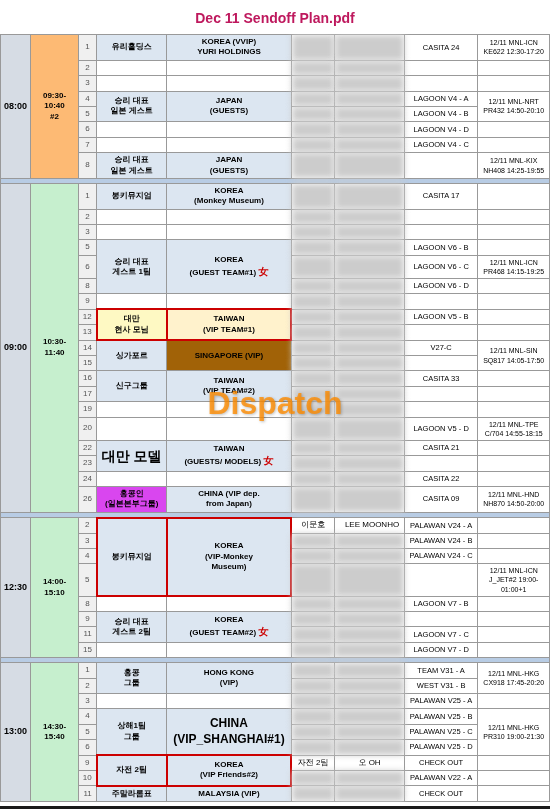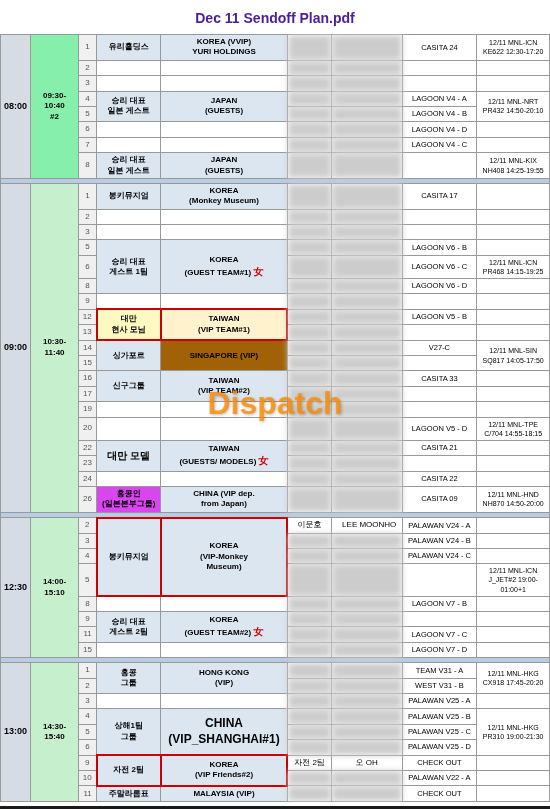--- a/index.html
+++ b/index.html
@@ -10,21 +10,21 @@
       font-size: 9px;
       background: #fff;
       overflow-x: hidden;
     }
 
     .page-title {
       text-align: center;
       font-size: 14px;
       font-weight: bold;
       padding: 10px 0 8px;
-      color: #4c1d95;
+      color: #be185d;
     }
 
     .main-table {
       width: 100%;
       border-collapse: collapse;
       font-size: 8px;
     }
 
     .main-table td, .main-table th {
       border: 1px solid #999;
@@ -108,21 +108,21 @@
 
 <div class="wrapper">
   <h1 class="page-title">Dec 11 Sendoff Plan.pdf</h1>
 
   <div style="position:relative; overflow:hidden;">
     <table class="main-table">
       <tbody>
 
         <tr>
           <td rowspan="8" class="time-cell" style="width:28px;">08:00</td>
-          <td rowspan="8" class="time-range" style="width:48px;background:#86efac;font-size:8px;">09:30-10:40<br>#2</td>
+          <td rowspan="8" class="time-range" style="width:48px;background:#fdba74;font-size:8px;">09:30-10:40<br>#2</td>
           <td class="num-cell">1</td>
           <td style="background:#dce6f1;font-weight:bold;font-size:8px;">유리홀딩스</td>
           <td style="background:#dce6f1;font-size:8px;font-weight:bold;">KOREA (VVIP)<br>YURI HOLDINGS</td>
           <td class="name-blur">██████</td>
           <td class="name-blur">██████</td>
           <td class="casita-cell">CASITA 24</td>
           <td class="flight-cell">12/11 MNL-ICN<br>KE622 12:30-17:20</td>
         </tr>
         <tr>
           <td class="num-cell">2</td>
@@ -310,21 +310,21 @@
           <td class="num-cell">20</td>
           <td></td>
           <td></td>
           <td class="name-blur">██████</td>
           <td class="name-blur">██████</td>
           <td class="lagoon-cell">LAGOON V5 - D</td>
           <td class="flight-cell">12/11 MNL-TPE<br>C/704 14:55-18:15</td>
         </tr>
         <tr>
           <td class="num-cell">22</td>
-          <td rowspan="2" style="background:#dce6f1;font-weight:bold;font-size:10px;">대만 모델</td>
+          <td rowspan="2" style="background:#dce6f1;font-weight:bold;font-size:14px;">대만 모델</td>
           <td rowspan="2" style="background:#dce6f1;font-size:8px;font-weight:bold;">TAIWAN<br>(GUESTS/ MODELS) <span class="female-mark">女</span></td>
           <td class="name-blur">██████</td>
           <td class="name-blur">██████</td>
           <td class="casita-cell">CASITA 21</td>
           <td></td>
         </tr>
         <tr>
           <td class="num-cell">23</td>
           <td class="name-blur">██████</td>
           <td class="name-blur">██████</td>

